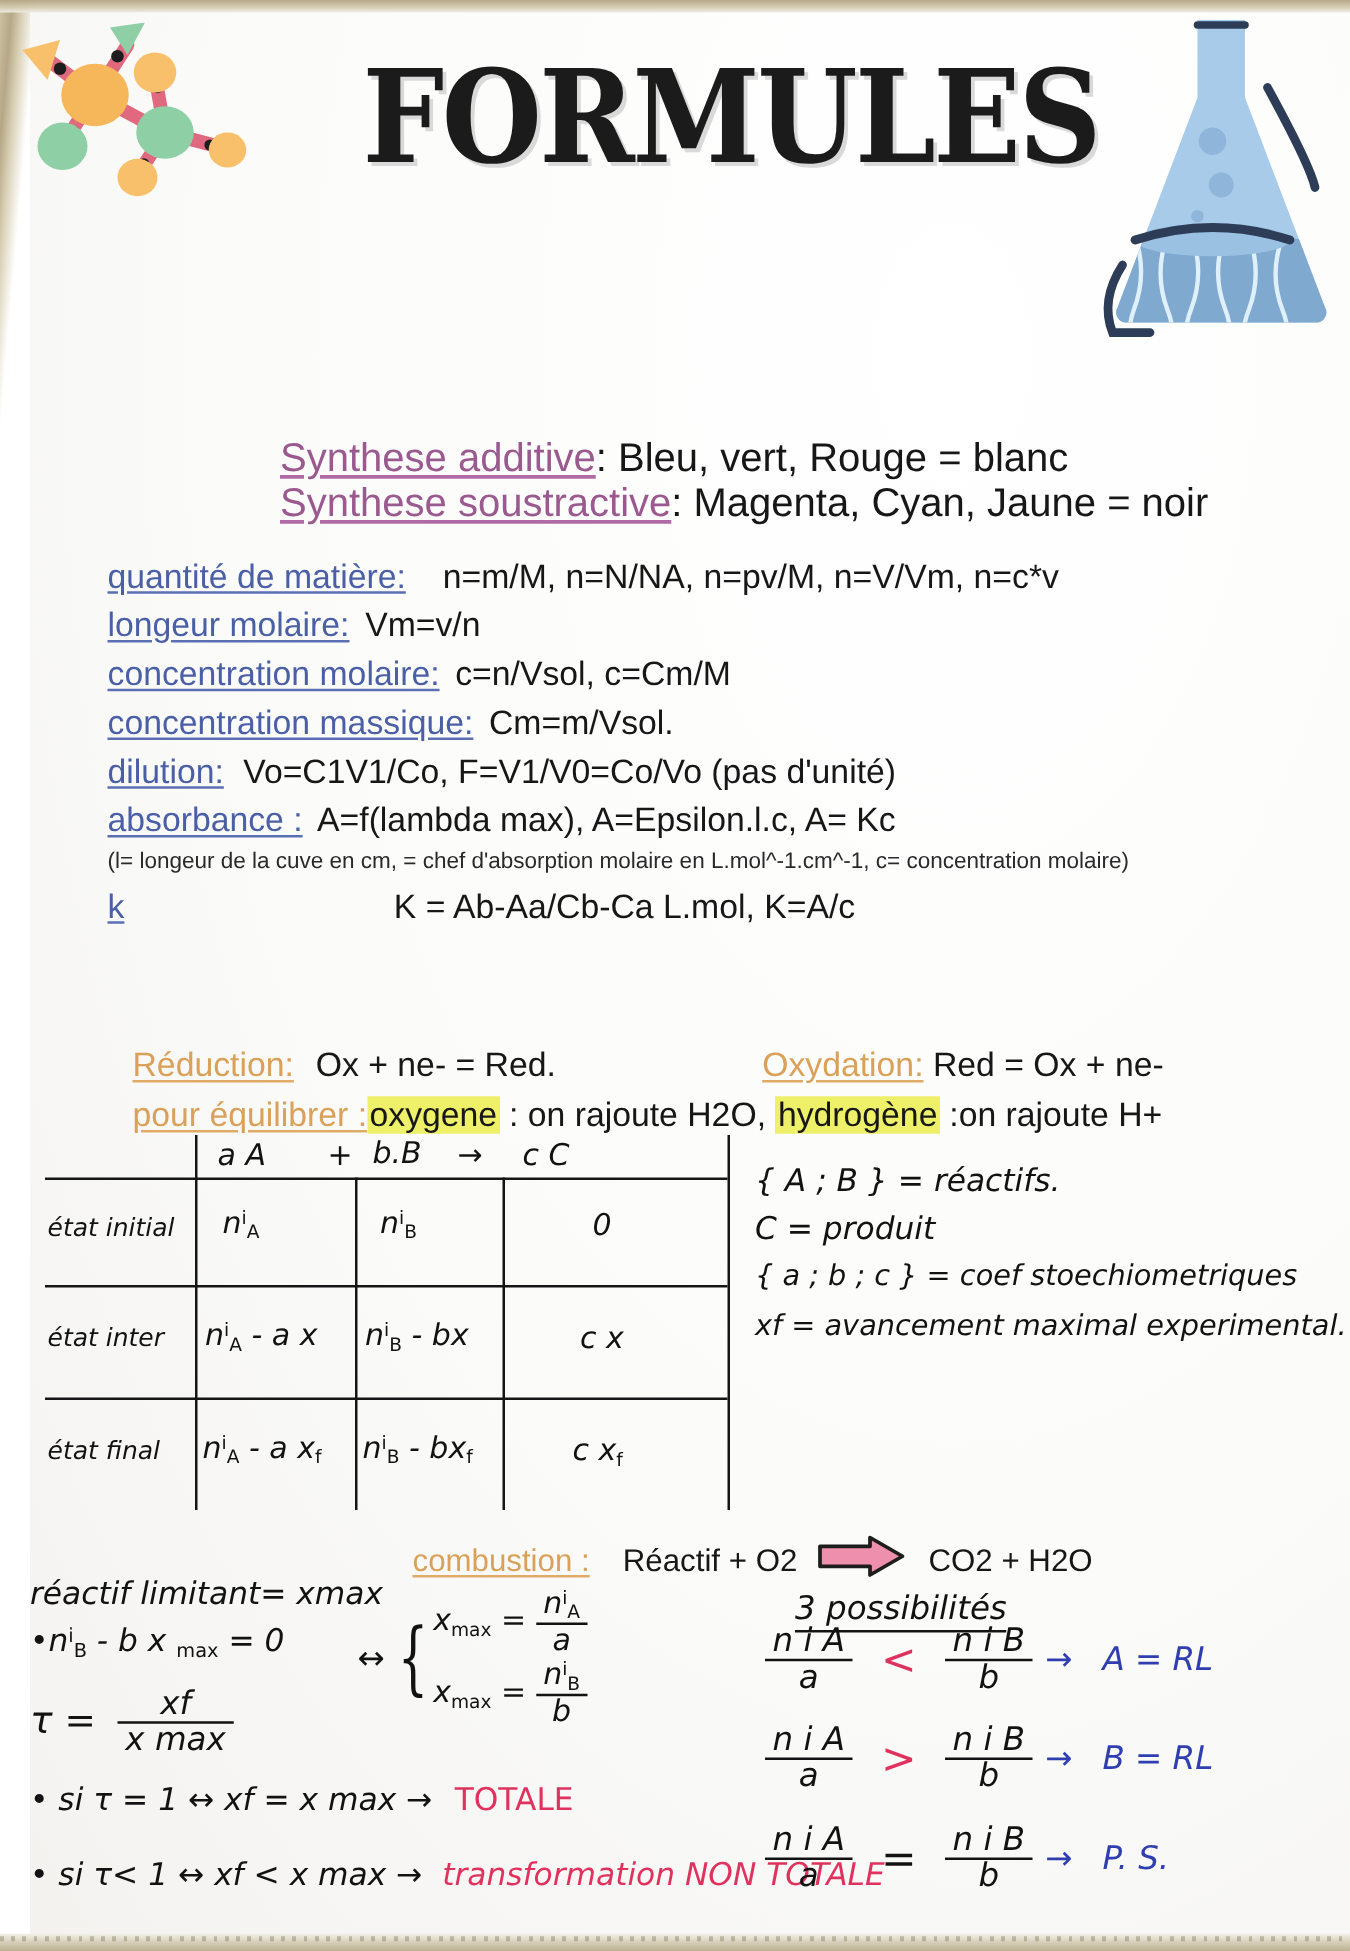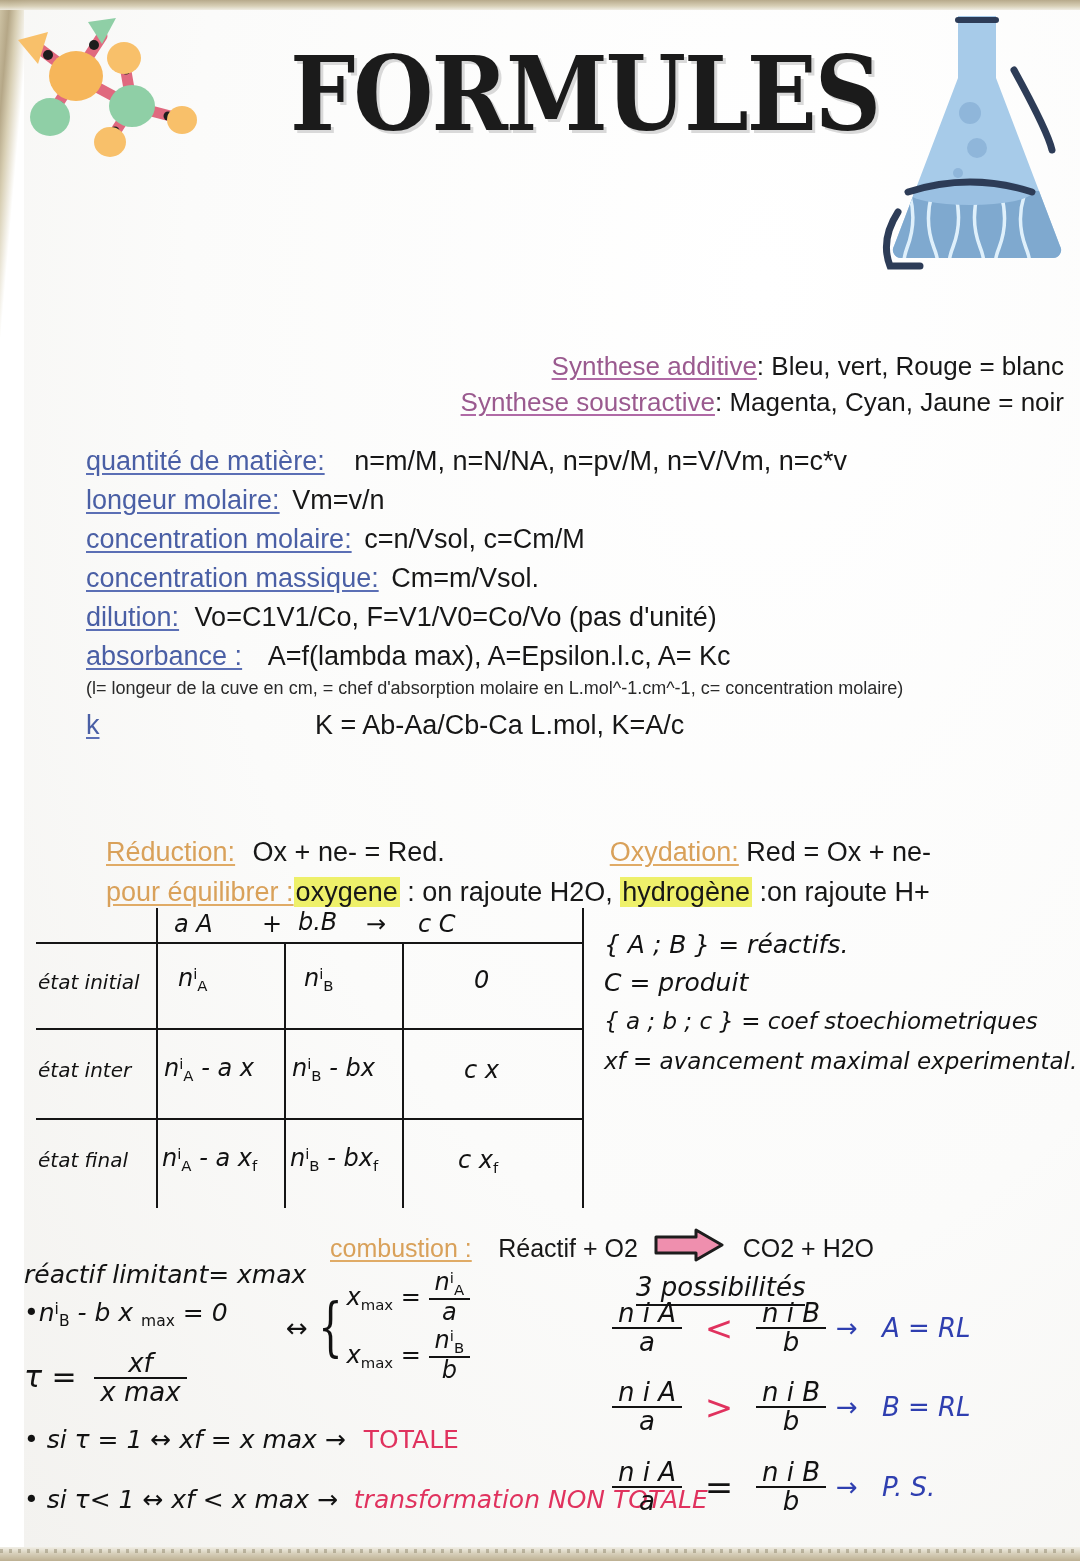--- a/index.html
+++ b/index.html
@@ -45,21 +45,21 @@
     font-family:"DejaVu Serif",serif;
     font-weight:bold;font-size:92px;letter-spacing:-2px;
     color:#1b1b1b;text-align:center;line-height:108px;
     text-shadow:3px 3px 0 #d9d9d9;
     transform:scaleY(1.12);
   }
 
   
   .typed{font-family:"Liberation Sans",sans-serif;color:#171717;}
   #synth{position:absolute;left:224px;top:348px;width:840px;}
-  #synth div{font-size:26px;line-height:36px;white-space:nowrap;text-align:right;}
+  #synth div{font-size:32px;line-height:36px;white-space:nowrap;}
   .u-pink{
     color:#9a5a8f;text-decoration:underline;text-decoration-color:#b06aa6;
     text-underline-offset:3px;
   }
   .u-blue{
     color:#4a5fa5;text-decoration:underline;text-decoration-color:#5b6fb5;
     text-underline-offset:3px;
   }
   .u-org{
     color:#d9a15a;text-decoration:underline;text-decoration-color:#e0ab66;
@@ -222,21 +222,21 @@
     <div class="frow">
       <span class="u-blue">concentration massique:</span>
       <span class="blk" style="margin-left:5px">Cm=m/Vsol.</span>
     </div>
     <div class="frow">
       <span class="u-blue">dilution:</span>
       <span class="blk" style="margin-left:8px">Vo=C1V1/Co,  F=V1/V0=Co/Vo (pas d'unité)</span>
     </div>
     <div class="frow">
       <span class="u-blue">absorbance :</span>
-      <span class="blk" style="margin-left:18px">A=f(lambda max),  A=Epsilon.l.c, A= Kc</span>
+      <span class="blk" style="margin-left:4px">A=f(lambda max),  A=Epsilon.l.c, A= Kc</span>
     </div>
     <div id="note">(l= longeur de la cuve en cm,   = chef d'absorption molaire en L.mol^-1.cm^-1, c= concentration molaire)</div>
     <div id="krow">
       <span class="u-blue">k</span>
       <span class="blk kval">K = Ab-Aa/Cb-Ca L.mol,  K=A/c</span>
     </div>
   </div>
 
   <div id="redox" class="typed">
     <div class="rrow">

